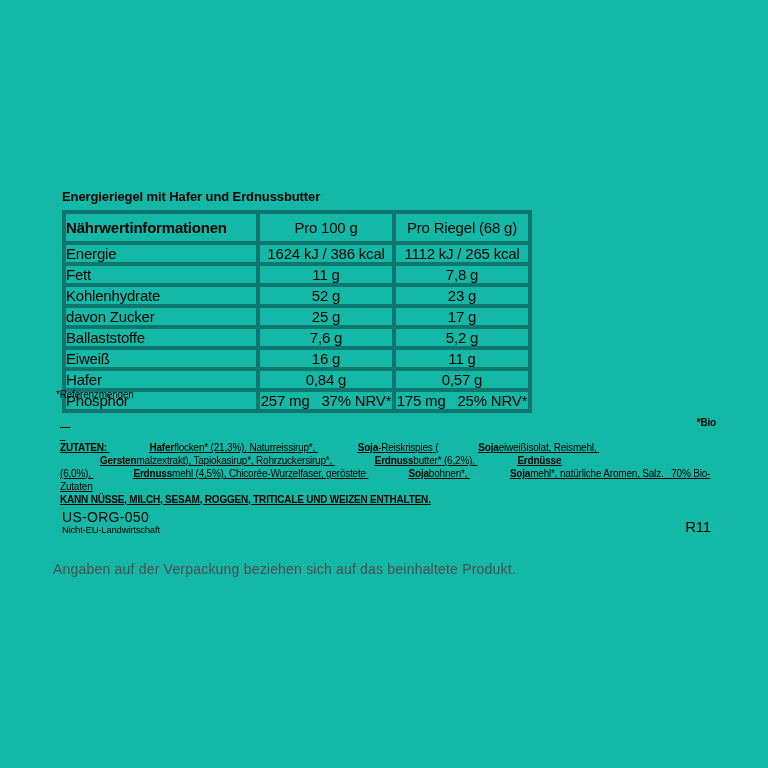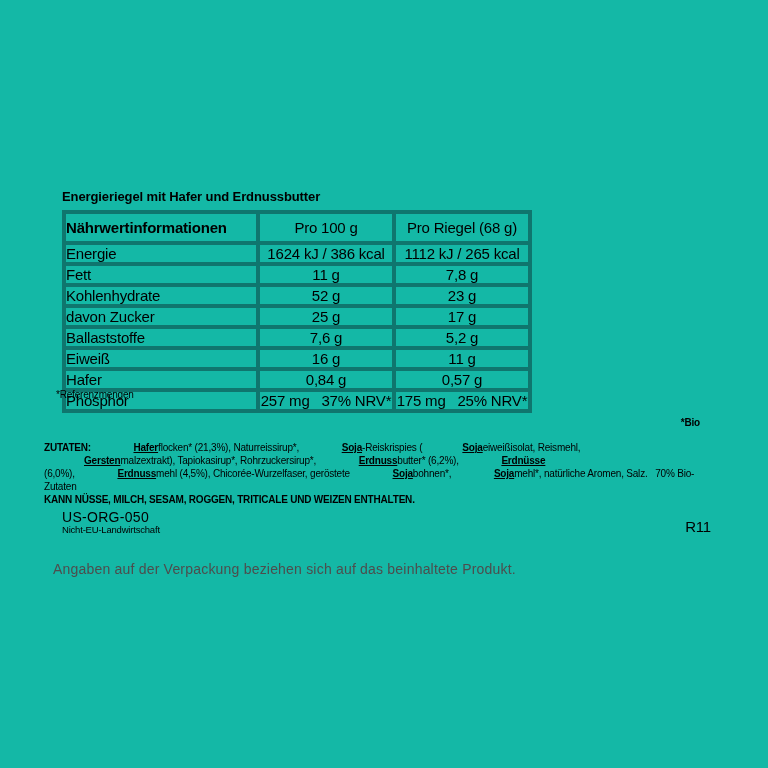--- a/index.html
+++ b/index.html
@@ -32,23 +32,24 @@
   th.col-val, td.col-val{ width:136px; text-align:center; font-weight:normal;margin-top:8px; }
   th.col-label{ font-weight:bold; }
   td.indent{ padding-left:14px; }
 
   .footnote{
     position:absolute; left:56px; top:389px;
     font-size:10px; letter-spacing:-0.2px;
   }
 
   .ingredients{
-    position:absolute; left:44px; top:404px; width:656px;
+    position:absolute; left:60px; top:404px; width:656px;
     font-size:10px; line-height:12.8px; letter-spacing:-0.2px;
     white-space:pre-wrap;
+    text-decoration:underline;
   }
   .ing-line{ min-height:12.8px; }
   .seg-b{ font-weight:bold; }
   .seg-bu{ font-weight:bold; text-decoration:underline; text-underline-offset:1px;margin-left:40px; }
   .bio-note{
     position:absolute; right:0; top:12.8px;
     font-size:10px; font-weight:bold;
   }
 
   .cert-code{

